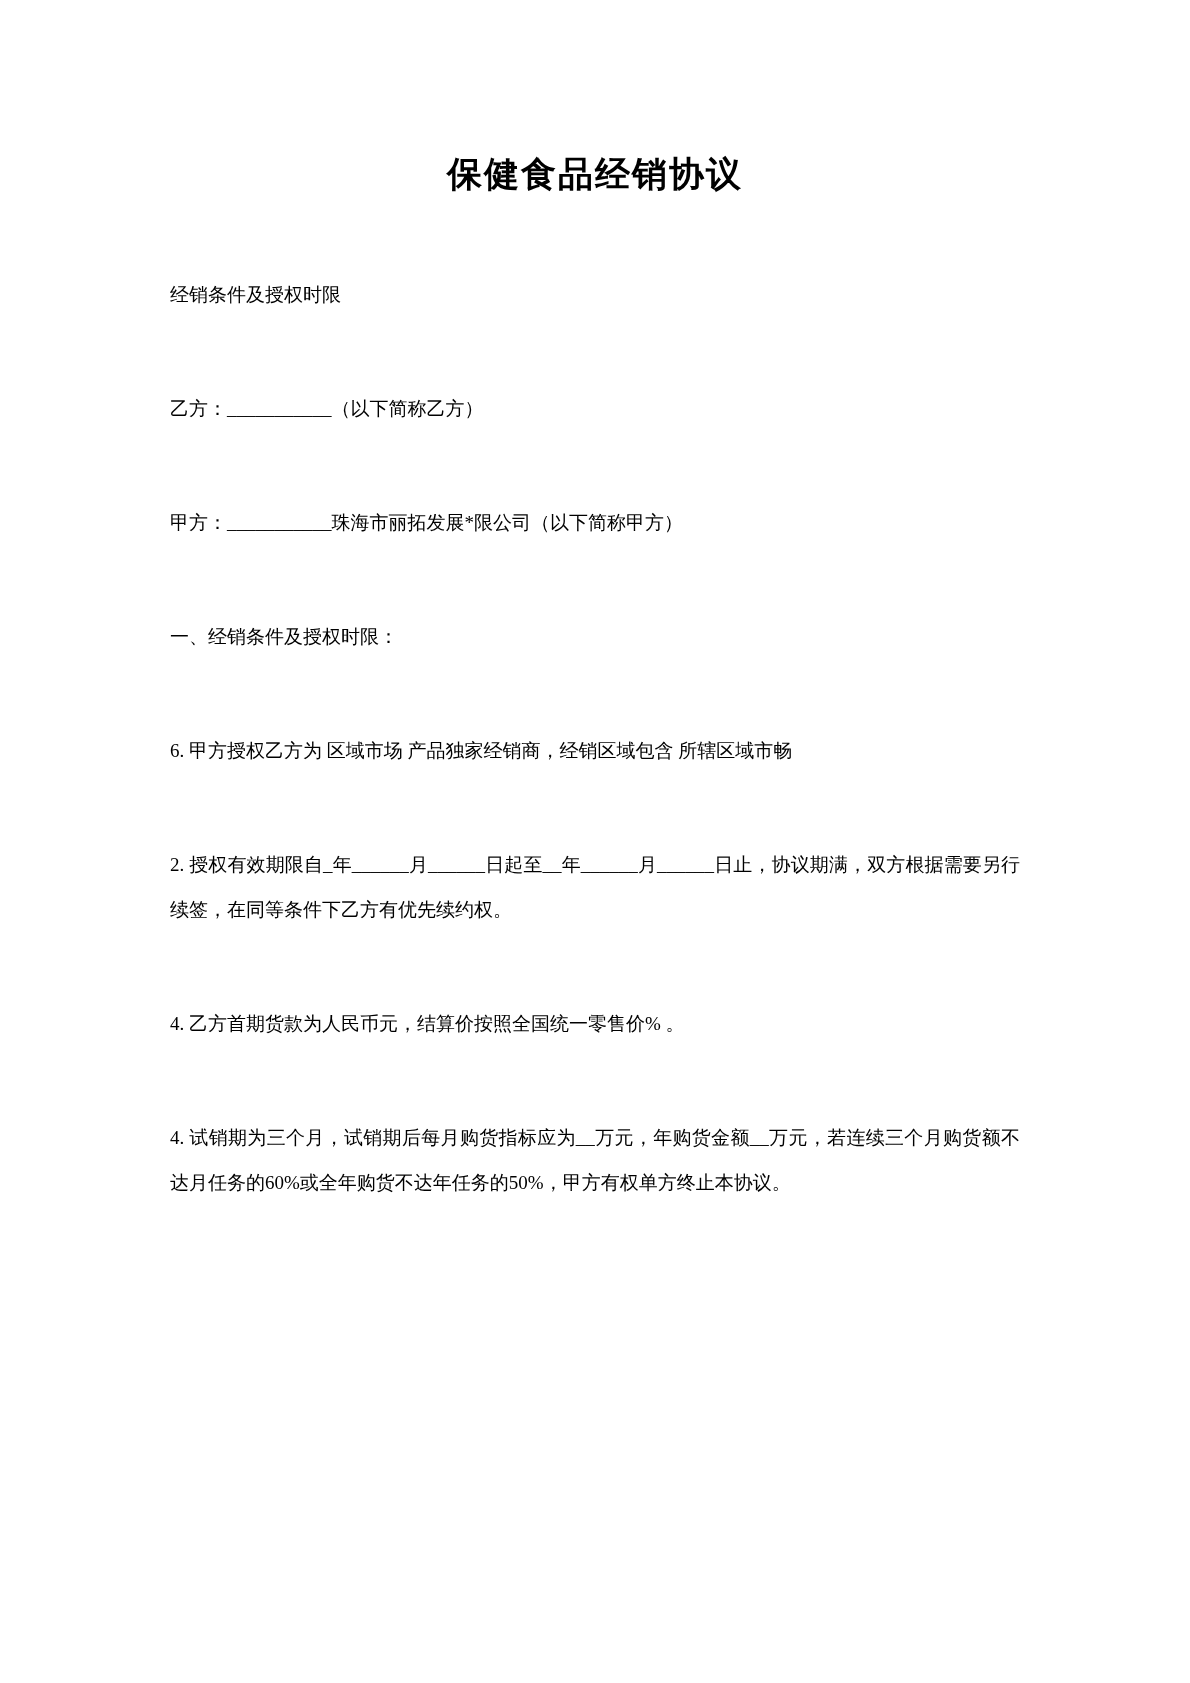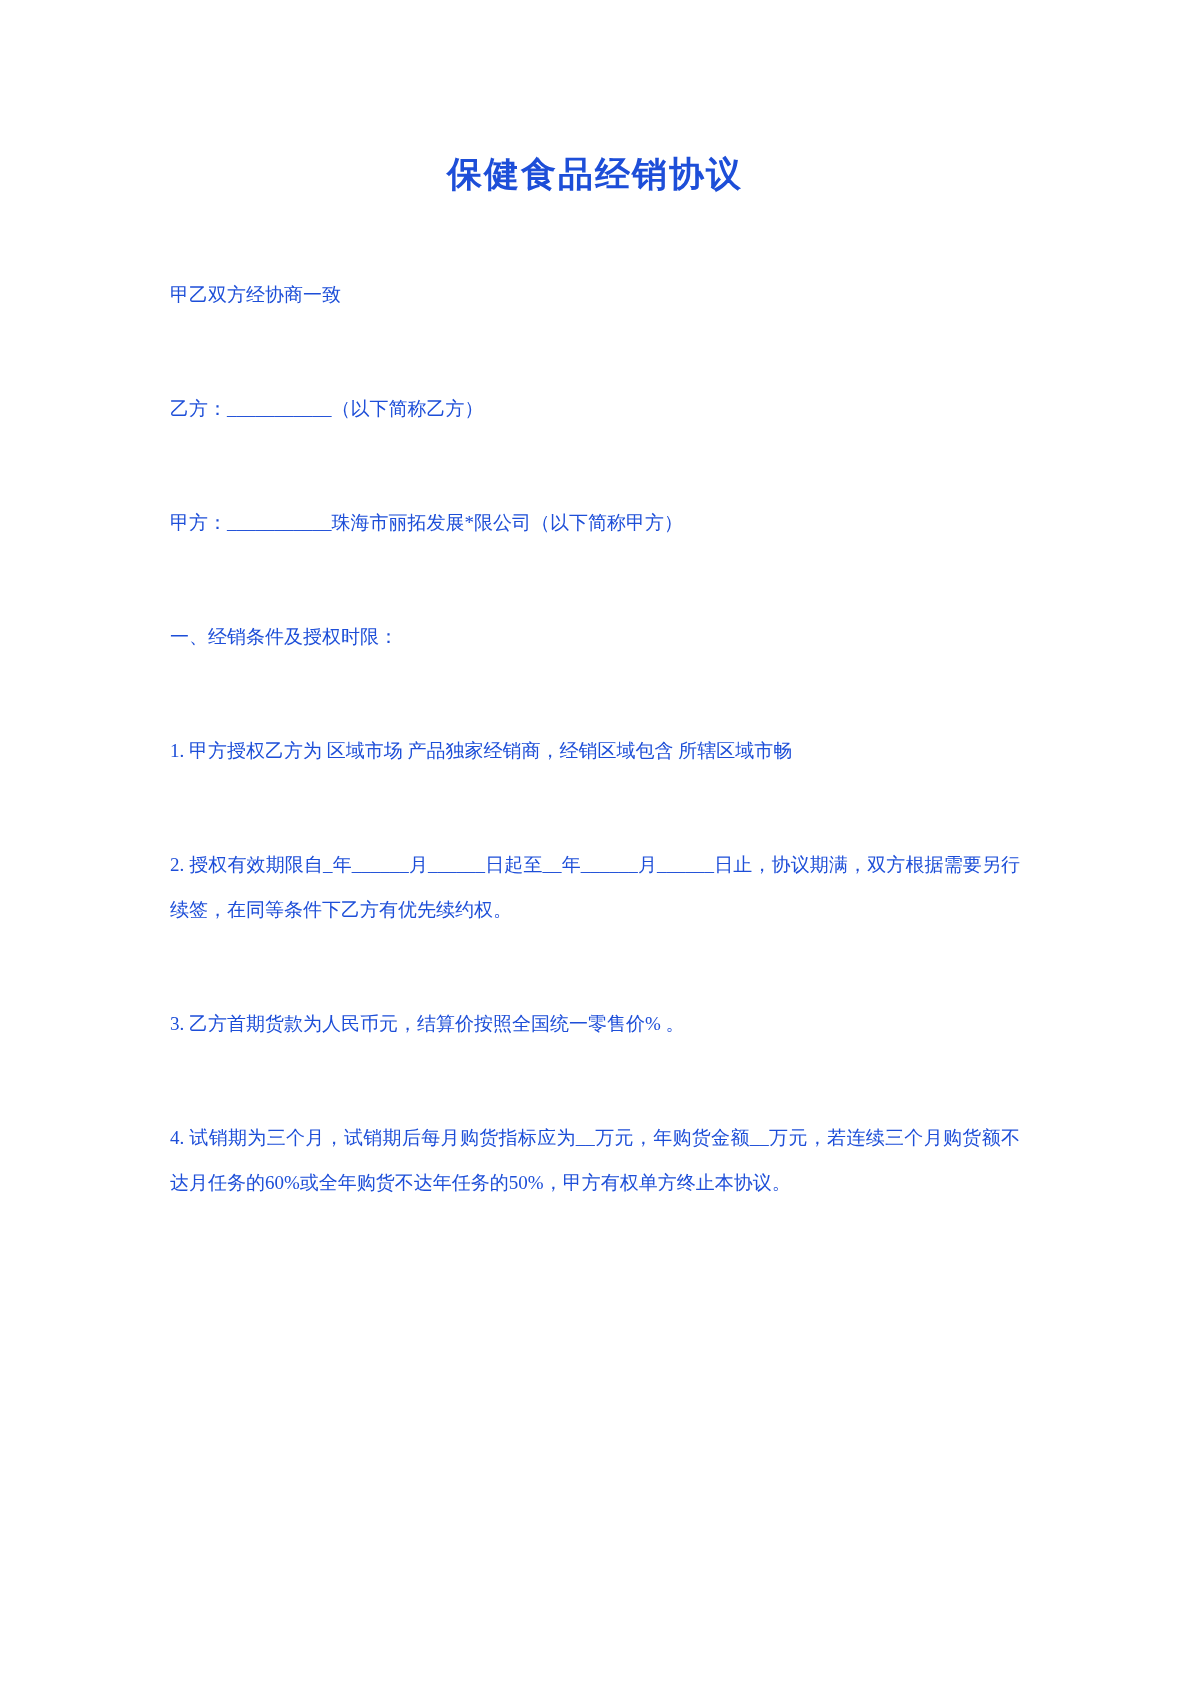--- a/index.html
+++ b/index.html
@@ -8,21 +8,21 @@
     background: #ffffff;
   }
   .page {
     position: relative;
     width: 1190px;
     height: 1683px;
     margin: 0 auto;
     background: #ffffff;
     overflow: hidden;
     font-family: "Liberation Serif", "DejaVu Serif", serif;
-    color: #1d4ed8;
+    color: #000000;
     box-sizing: border-box;
     padding: 150px 170px 0 170px;
   }
   .doc-title {
     font-size: 35px;
     font-weight: bold;
     text-align: center;
     line-height: 50px;
     margin: 0 0 72px 0;
     letter-spacing: 2px;
@@ -41,31 +41,31 @@
     margin-bottom: 69px;
   }
 </style>
 </head>
 <body>
 
 <div class="page">
 
   <h1 class="doc-title">保健食品经销协议</h1>
 
-  <p class="para">甲乙双方经协商一致</p>
+  <p class="para">经销条件及授权时限</p>
 
   <p class="para">乙方：___________（以下简称乙方）</p>
 
   <p class="para">甲方：___________珠海市丽拓发展*限公司（以下简称甲方）</p>
 
 
   <p class="para heading">一、经销条件及授权时限：</p>
 
-  <p class="para">1. 甲方授权乙方为 区域市场 产品独家经销商，经销区域包含 所辖区域市畅</p>
+  <p class="para">6. 甲方授权乙方为 区域市场 产品独家经销商，经销区域包含 所辖区域市畅</p>
 
   <p class="para">2. 授权有效期限自_年______月______日起至__年______月______日止，协议期满，双方根据需要另行续签，在同等条件下乙方有优先续约权。</p>
 
-  <p class="para">3. 乙方首期货款为人民币元，结算价按照全国统一零售价% 。</p>
+  <p class="para">4. 乙方首期货款为人民币元，结算价按照全国统一零售价% 。</p>
 
   <p class="para">4. 试销期为三个月，试销期后每月购货指标应为__万元，年购货金额__万元，若连续三个月购货额不达月任务的60%或全年购货不达年任务的50%，甲方有权单方终止本协议。</p>
 
 
 </div>
 
 </body></html>

